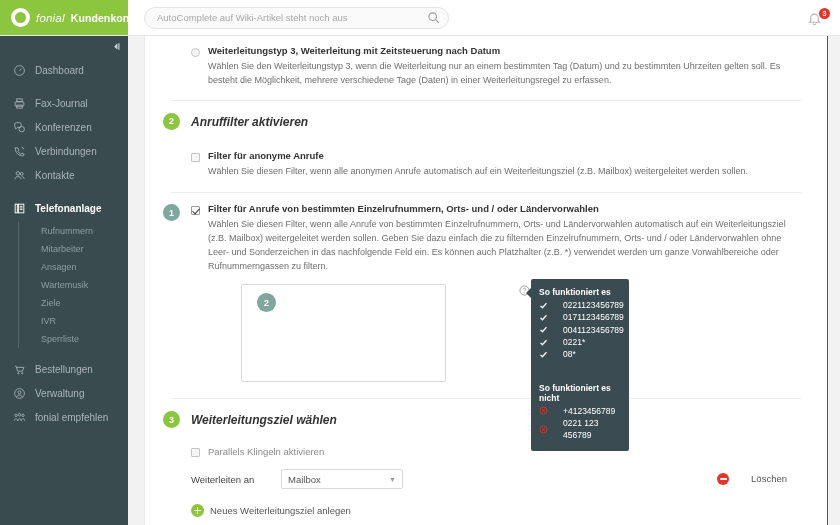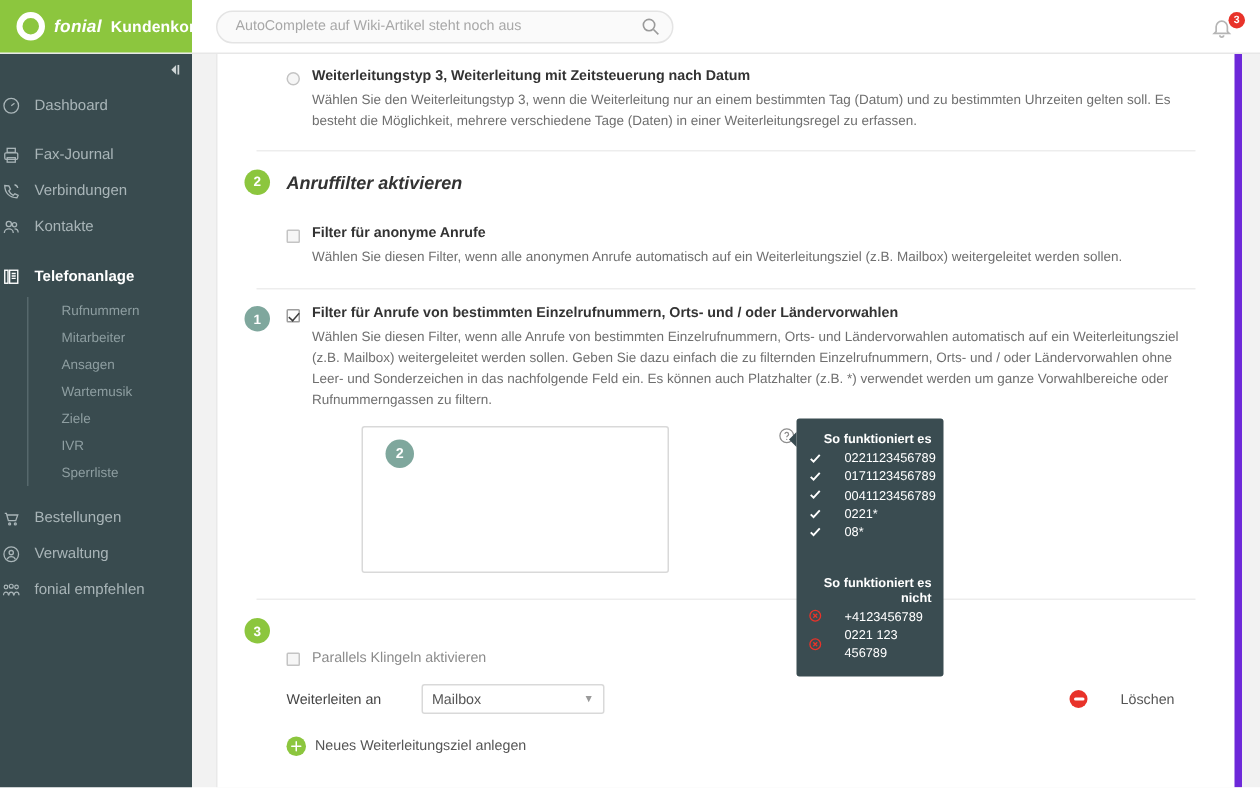--- a/index.html
+++ b/index.html
@@ -24,21 +24,21 @@
     background: #8cc63e;
     display: flex; align-items: center; gap: 6px;
     padding-left: 11px;
   }
   .brand-logo {
     width: 19px; height: 19px; border-radius: 50%;
     border: 4px solid #ffffff; background: transparent;
     flex: 0 0 auto;
   }
   .brand-name {
-    color: #ffffff; font-size: 11.5px; font-style: italic; font-weight: bold;
+    color: #ffffff; font-size: 11.5px; font-style: italic; font-weight: normal;
     letter-spacing: .2px;
   }
   .brand-sub { color: #ffffff; font-size: 10.5px; font-weight: bold; letter-spacing: .1px; }
 
   .header-right { flex: 1; display: flex; align-items: center; padding: 0 10px 0 10px; }
   .search-wrap {
     position: relative; width: 305px; height: 22px; margin-left: 6px;
   }
   .search-input {
     width: 100%; height: 22px;
@@ -77,21 +77,21 @@
     overflow: hidden;
   }
   .collapse-btn {
     position: absolute; top: 4px; right: 6px;
     width: 12px; height: 12px;
     display: flex; align-items: center; justify-content: center;
     color: #cfd6d7; cursor: pointer;
   }
   .nav-item {
     display: flex; align-items: center; gap: 9px;
-    height: 24px; 
+    height: 24px; padding-left: 12px;
     color: #a9b5b8; font-size: 10px;
     cursor: pointer; position: relative;
   }
   .nav-item.spaced { margin-top: 9px; }
   .nav-item .nav-ico {
     width: 14px; height: 14px; flex: 0 0 14px;
     display: flex; align-items: center; justify-content: center;
     color: #a9b5b8;
   }
   .nav-item.active { color: #ffffff; font-weight: bold; }
@@ -105,21 +105,21 @@
   
   .main {
     flex: 1; background: #f2f2f2;
     padding: 0 12px 0 16px;
     overflow: hidden;
     position: relative;
   }
   .card {
     background: #ffffff;
     border-left: 1px solid #e9e9e9;
-    border-right: 5px solid #6d28d9;
+    border-right: 1px solid #6d28d9;
     min-height: 100%;
     padding: 0 0 0 0;
     position: relative;
   }
   .pad { padding: 0 26px 0 46px; }
   .divider { height: 1px; background: #ededed; margin: 0 26px 0 26px; }
 
   
   .opt-row { display: flex; gap: 8px; padding-top: 9px; }
   .radio {
@@ -187,40 +187,40 @@
     background: #3a4c51; color: #ffffff;
     border-radius: 2px;
     padding: 8px 8px 9px 8px;
     z-index: 8;
   }
   .tooltip::before {
     content: ""; position: absolute; left: -5px; top: 9px;
     border-top: 5px solid transparent; border-bottom: 5px solid transparent;
     border-right: 5px solid #3a4c51;
   }
-  .tt-head { font-size: 8.5px; font-weight: bold; color: #ffffff; margin-bottom: 2px; text-align: right; }
+  .tt-head { font-size: 8.5px; font-weight: bold; color: #ffffff; margin-bottom: 2px; }
   .tt-head.second { margin-top: 22px; }
   .tt-line { display: flex; align-items: center; gap: 15px; font-size: 8.5px; color: #ffffff; line-height: 1.45; }
   .tt-ok { width: 9px; flex: 0 0 9px; color: #ffffff; display: flex; }
   .tt-bad { width: 9px; height: 9px; flex: 0 0 9px; display: flex; }
 
   
   .cb-row { display: flex; gap: 8px; align-items: center; padding-top: 14px; }
   .cb-label { font-size: 9.5px; color: #8b8b8b; }
   .field-row { display: flex; align-items: center; padding-top: 12px; }
   .field-label { font-size: 9.5px; color: #444444; width: 90px; flex: 0 0 90px; }
   .select {
     width: 122px; height: 20px;
     border: 1px solid #d9d9d9; border-radius: 2px; background: #ffffff;
     display: flex; align-items: center; justify-content: space-between;
     padding: 0 6px; font-size: 9.5px; color: #555555; cursor: pointer;
   }
   .select .caret { font-size: 7px; color: #9a9a9a; }
   .delete-row {
-    position: absolute; right: 40px; display: flex; align-items: center; gap: 22px; cursor: pointer;
+    position: absolute; right: 40px; display: flex; gap: 22px; cursor: pointer;
   }
   .del-ico {
     width: 12px; height: 12px; border-radius: 50%; background: #e8332a;
     display: flex; align-items: center; justify-content: center; flex: 0 0 12px;
   }
   .del-ico span { display: block; width: 7px; height: 2px; background: #ffffff; border-radius: 1px; }
   .del-label { font-size: 9.5px; color: #555555; }
 
   .add-row { display: flex; align-items: center; gap: 6px; padding-top: 15px; cursor: pointer; }
   .add-ico {
@@ -287,20 +287,29 @@
         <span class="nav-ico">
           <svg viewBox="0 0 24 24" width="13" height="13" fill="none" stroke="currentColor" stroke-width="1.6">
               <rect x="4" y="9" width="16" height="8" rx="1.5"></rect>
               <rect x="7" y="3.5" width="10" height="5"></rect>
               <rect x="7" y="15" width="10" height="5.5"></rect>
             </svg>
         </span>
         <span>Fax-Journal</span>
       </div>
 
+      <div class="nav-item">
+        <span class="nav-ico">
+          <svg viewBox="0 0 24 24" width="13" height="13" fill="none" stroke="currentColor" stroke-width="1.6">
+              <path d="M3 6a3 3 0 013-3h6a3 3 0 013 3v3a3 3 0 01-3 3H8l-3 3v-3a2 2 0 01-2-2z"></path>
+              <circle cx="16" cy="15" r="5"></circle>
+            </svg>
+        </span>
+        <span>Konferenzen</span>
+      </div>
 
       <div class="nav-item">
         <span class="nav-ico">
           <svg viewBox="0 0 24 24" width="13" height="13" fill="none" stroke="currentColor" stroke-width="1.6">
               <path d="M4 5c0 9 6 15 15 15l1.5-3-4-2-2 2c-2-1-4.5-3.5-5.5-5.5l2-2-2-4z"></path>
               <path d="M16 4a5 5 0 014 4"></path>
             </svg>
         </span>
         <span>Verbindungen</span>
       </div>
@@ -516,20 +525,21 @@
             </div>
           </div>
         </div>
 
         <div style="height:12px"></div>
         <div class="divider"></div>
 
         <div class="pad">
           <div class="step-row">
             <div class="step-badge" style="background:#8cc63e">3</div>
+            <div class="step-title">Weiterleitungsziel wählen</div>
           </div>
 
           <div class="cb-row">
             <div class="checkbox"></div>
             <div class="cb-label">Parallels Klingeln aktivieren</div>
           </div>
 
           <div class="field-row">
             <div class="field-label">Weiterleiten an</div>
             <div class="select">

